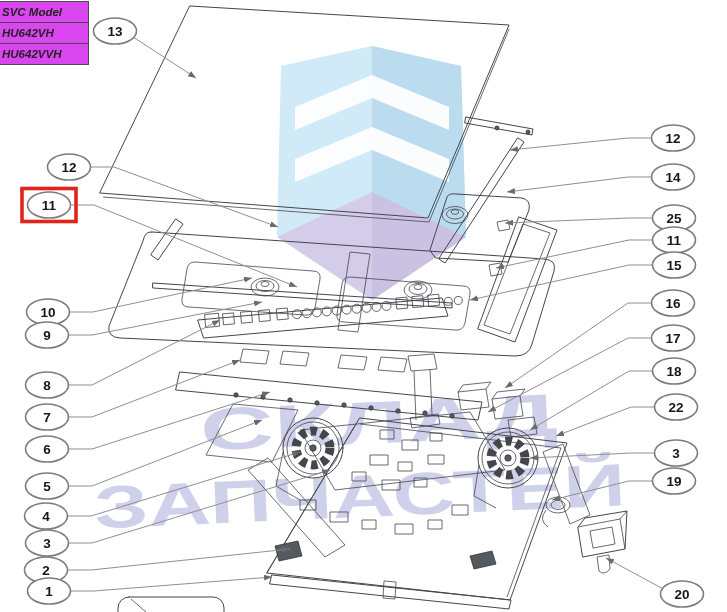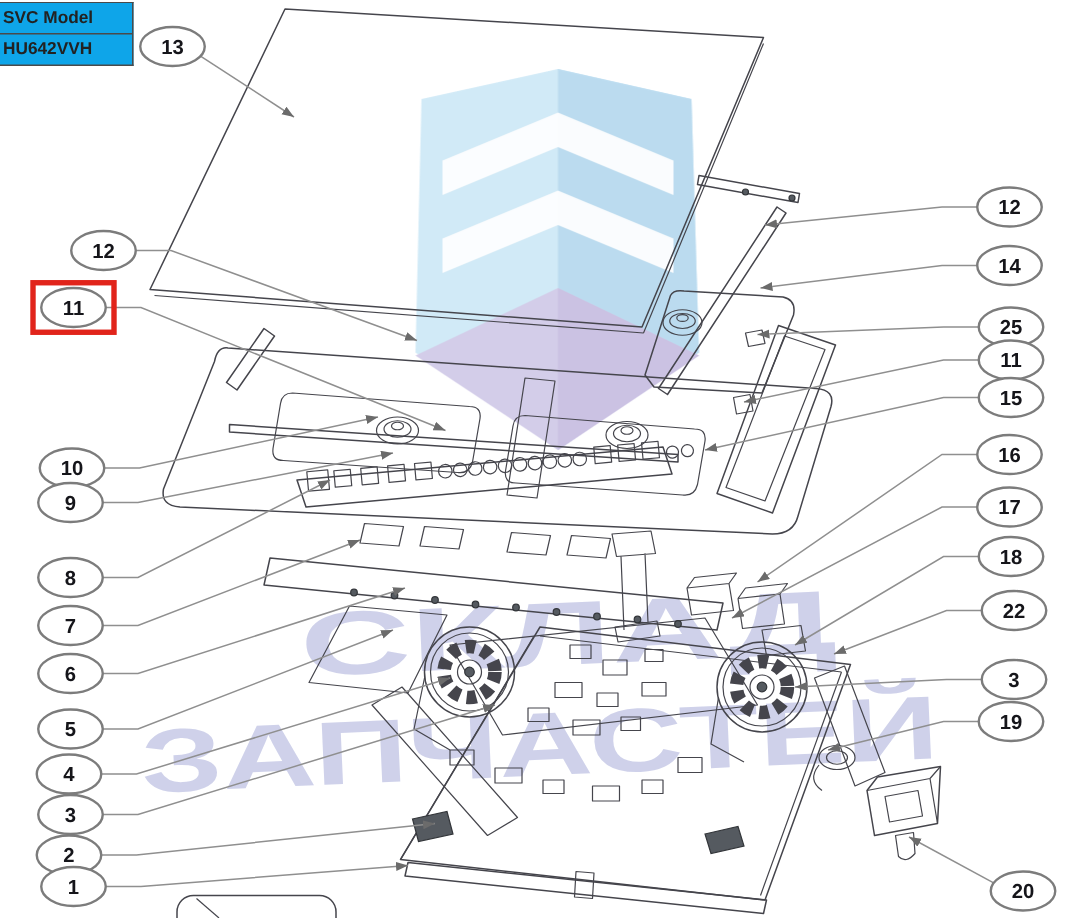--- a/index.html
+++ b/index.html
@@ -1,21 +1,21 @@
 <!DOCTYPE html>
 <html><head>
 <meta charset="utf-8">
 <style>
   html,body{margin:0;padding:0;background:#fff;}
   .stage{position:relative;width:727px;height:612px;background:#ffffff;overflow:hidden;
          font-family:"Liberation Sans",sans-serif;}
   .stage svg{position:absolute;left:0;top:0;}
   
-  .svc-table{position:absolute;left:0;top:1px;width:88px;background:#0ea5e9;
-             border:1.6px solid #4a4a4a;border-left:none;z-index:5;}
+  .svc-table{position:absolute;left:0;top:1px;width:88px;background:#d946ef;
+             border:1.6px solid #4a4a4a;border-left:none;z-index:5;font-style:italic;}
   .svc-row{height:20px;line-height:20px;padding-left:2px;font-size:11.5px;font-weight:bold;
            color:#222;border-bottom:1.4px solid #4a4a4a;white-space:nowrap;overflow:hidden;}
   .svc-row:last-child{border-bottom:none;}
   
   .ln{fill:none;stroke:#45454c;stroke-width:1;stroke-linejoin:round;stroke-linecap:round;}
   .ln2{fill:none;stroke:#45454c;stroke-width:0.8;stroke-linejoin:round;}
   .fillw{fill:#ffffff;stroke:none;}
   .dark{fill:#555a60;stroke:#33363a;stroke-width:0.8;}
   .callout-text{font-weight:bold;font-size:13.5px;fill:#15151a;}
   .wm-text{font-weight:bold;opacity:0.45;}
@@ -364,15 +364,16 @@
         <g>
           <polyline points="663.0215053832356,588.8629638631314 606,558" fill="none" stroke="#8f8f8f" stroke-width="1" marker-end="url(#arrow)"></polyline>
           <ellipse cx="682" cy="594" rx="21.5" ry="13" fill="#ffffff" stroke="#7c7c7c" stroke-width="1.6"></ellipse>
           <text x="682" y="598.8" text-anchor="middle" class="callout-text">20</text>
         </g>
       </g>
   </svg>
 
   <div class="svc-table">
     <div class="svc-row">SVC Model</div>
+    <div class="svc-row">HU642VH</div>
     <div class="svc-row">HU642VVH</div>
   </div>
 </div>
 
 </body></html>

